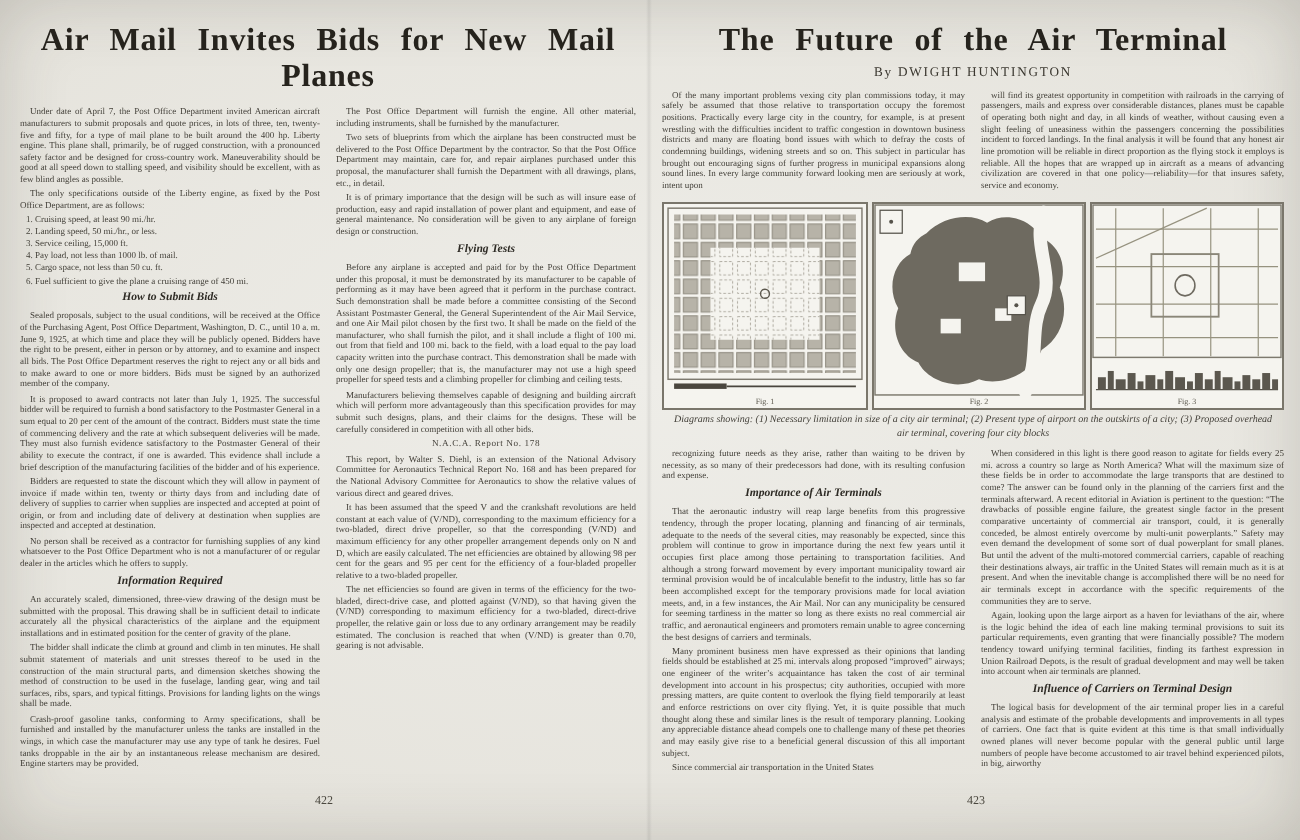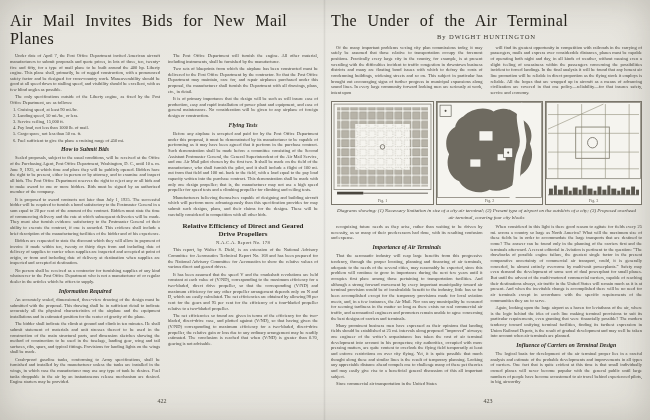--- a/index.html
+++ b/index.html
@@ -8,21 +8,21 @@
     background:radial-gradient(120% 100% at 50% 45%, #eeede8 0%, #e6e4dd 55%, #d6d3c9 100%);
     box-shadow:inset 0 0 34px rgba(60,55,45,0.20);
     font-family:"Liberation Serif","DejaVu Serif",serif;
     color:#45423b;
   }
   .gutter{position:absolute;left:323px;top:0;width:3px;height:420px;
     background:linear-gradient(90deg,rgba(0,0,0,0.00),rgba(0,0,0,0.07),rgba(0,0,0,0.00));}
   .page{position:absolute;top:6px;height:388px;overflow:hidden;}
   .page-left{left:10px;width:308px;}
   .page-right{left:331px;width:311px;}
-  .art-title{font-size:16px;font-weight:normal;color:#26231d;
+  .art-title{font-size:16px;font-weight:bold;text-align:center;color:#26231d;
     word-spacing:6px;letter-spacing:0.4px;line-height:1.1;margin:6px 0 0 0;}
   .art-subtitle{font-size:8px;text-align:center;margin-top:4px;color:#3a372f;}
   .byline{font-size:6.6px;text-align:center;letter-spacing:0.9px;margin-top:3px;color:#3a372f;}
   .cols{display:flex;gap:8px;margin-top:6px;}
   .col{flex:1;min-width:0;font-size:4.5px;line-height:1.26;text-align:justify;}
   .col p{margin:0 0 1.6px 0;text-indent:5px;}
   .specs div{text-indent:0;padding-left:3px;margin-bottom:0.4px;}
   .sec-head{font-size:5.8px;font-style:italic;font-weight:bold;text-align:center;
     margin:3px 0 2px 0;color:#2e2b25;}
   .a2-title{font-size:7px;font-weight:bold;text-align:center;line-height:1.2;
@@ -75,31 +75,30 @@
       </div>
 
       <div class="col">
         <p>The Post Office Department will furnish the engine. All other material, including instruments, shall be furnished by the manufacturer.</p>
         <p>Two sets of blueprints from which the airplane has been constructed must be delivered to the Post Office Department by the contractor. So that the Post Office Department may maintain, care for, and repair airplanes purchased under this proposal, the manufacturer shall furnish the Department with all drawings, plans, etc., in detail.</p>
         <p>It is of primary importance that the design will be such as will insure ease of production, easy and rapid installation of power plant and equipment, and ease of general maintenance. No consideration will be given to any airplane of foreign design or construction.</p>
         <div class="sec-head">Flying Tests</div>
         <p>Before any airplane is accepted and paid for by the Post Office Department under this proposal, it must be demonstrated by its manufacturer to be capable of performing as it may have been agreed that it perform in the purchase contract. Such demonstration shall be made before a committee consisting of the Second Assistant Postmaster General, the General Superintendent of the Air Mail Service, and one Air Mail pilot chosen by the first two. It shall be made on the field of the manufacturer, who shall furnish the pilot, and it shall include a flight of 100 mi. out from that field and 100 mi. back to the field, with a load equal to the pay load capacity written into the purchase contract. This demonstration shall be made with only one design propeller; that is, the manufacturer may not use a high speed propeller for speed tests and a climbing propeller for climbing and ceiling tests.</p>
         <p>Manufacturers believing themselves capable of designing and building aircraft which will perform more advantageously than this specification provides for may submit such designs, plans, and their claims for the designs. These will be carefully considered in competition with all other bids.</p>
 
-        <div class="a2-title">Relative Efficiency of Direct and Geared Drive Propellers</div>
         <div class="a2-sub">N.A.C.A. Report No. 178</div>
         <p>This report, by Walter S. Diehl, is an extension of the National Advisory Committee for Aeronautics Technical Report No. 168 and has been prepared for the National Advisory Committee for Aeronautics to show the relative values of various direct and geared drives.</p>
         <p>It has been assumed that the speed V and the crankshaft revolutions are held constant at each value of (V/ND), corresponding to the maximum efficiency for a two-bladed, direct drive propeller, so that the corresponding (V/ND) and maximum efficiency for any other propeller arrangement depends only on N and D, which are easily calculated. The net efficiencies are obtained by allowing 98 per cent for the gears and 95 per cent for the efficiency of a four-bladed propeller relative to a two-bladed propeller.</p>
         <p>The net efficiencies so found are given in terms of the efficiency for the two-bladed, direct-drive case, and plotted against (V/ND), so that having given the (V/ND) corresponding to maximum efficiency for a two-bladed, direct-drive propeller, the relative gain or loss due to any ordinary arrangement may be readily estimated. The conclusion is reached that when (V/ND) is greater than 0.70, gearing is not advisable.</p>
       </div>
     </div>
   </div>
 
   <div class="page page-right">
-    <div class="art-title">The Under of the Air Terminal</div>
+    <div class="art-title">The Future of the Air Terminal</div>
     <div class="byline">By DWIGHT HUNTINGTON</div>
 
     <div class="cols" style="margin-top:5px;">
       <div class="col">
         <p>Of the many important problems vexing city plan commissions today, it may safely be assumed that those relative to transportation occupy the foremost positions. Practically every large city in the country, for example, is at present wrestling with the difficulties incident to traffic congestion in downtown business districts and many are floating bond issues with which to defray the costs of condemning buildings, widening streets and so on. This subject in particular has brought out encouraging signs of further progress in municipal expansions along sound lines. In every large community forward looking men are seriously at work, intent upon</p>
       </div>
       <div class="col">
         <p>will find its greatest opportunity in competition with railroads in the carrying of passengers, mails and express over considerable distances, planes must be capable of operating both night and day, in all kinds of weather, without causing even a slight feeling of uneasiness within the passengers concerning the possibilities incident to forced landings. In the final analysis it will be found that any honest air line promotion will be reliable in direct proportion as the flying stock it employs is reliable. All the hopes that are wrapped up in aircraft as a means of advancing civilization are covered in that one policy—reliability—for that insures safety, service and economy.</p>
       </div>
     </div>

